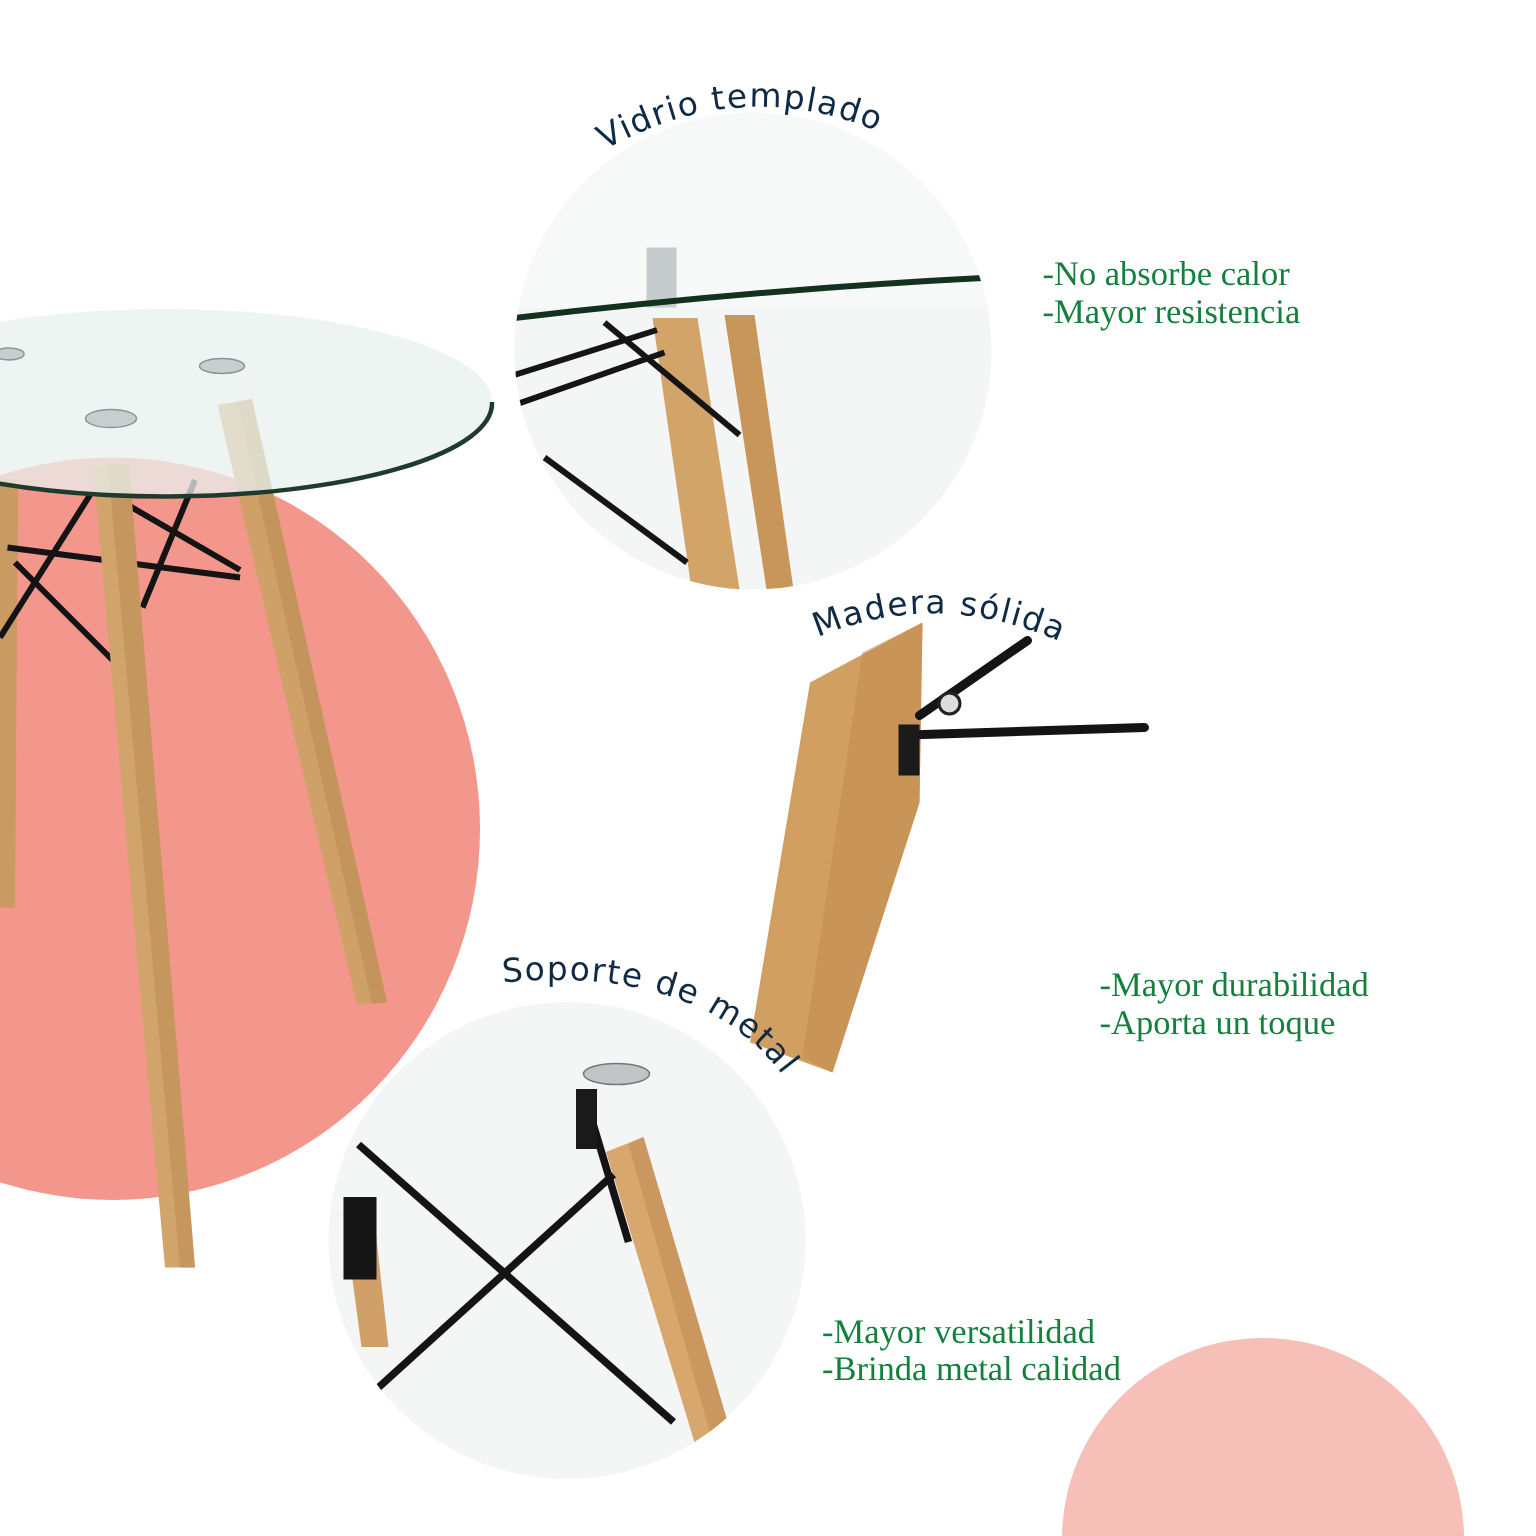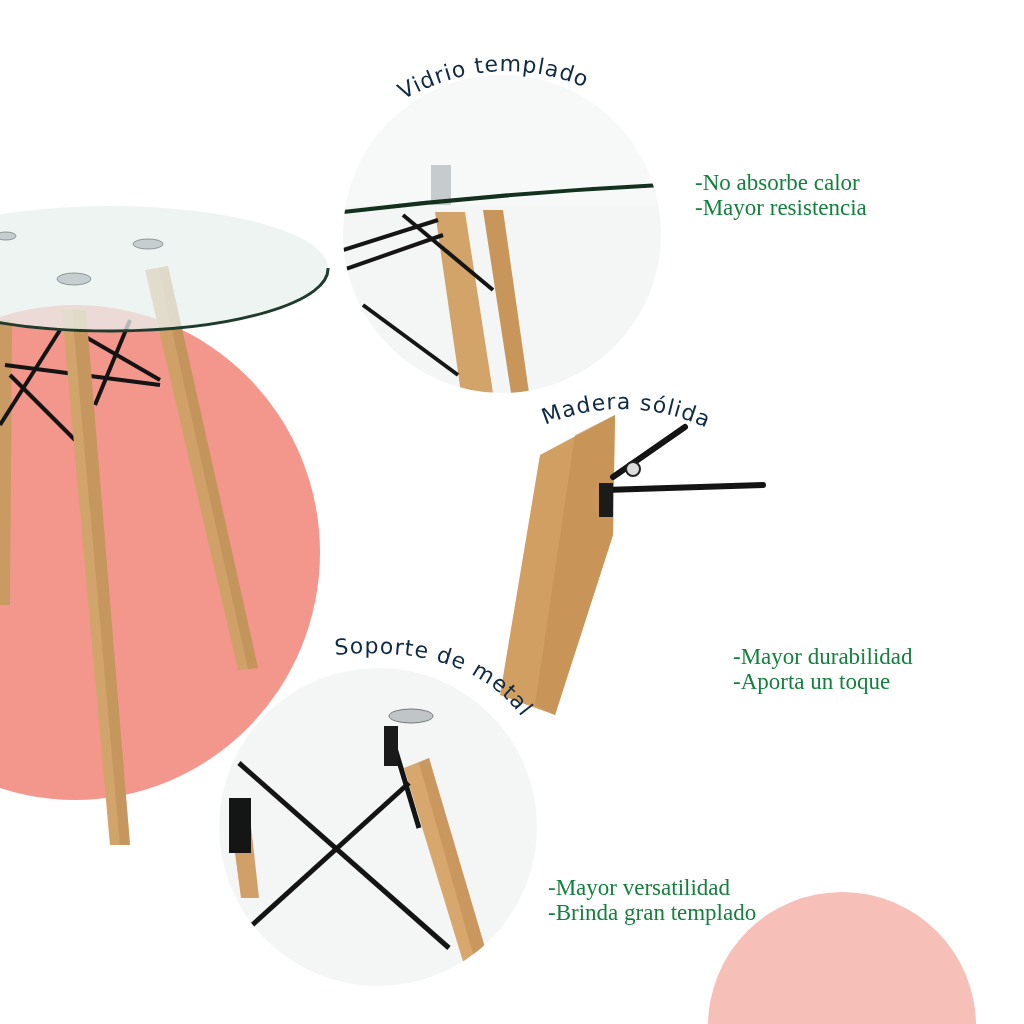--- a/index.html
+++ b/index.html
@@ -118,14 +118,14 @@
 <div class="abs arc-label" style="left:330px;top:625px;">
   <svg width="240" height="150">
     <defs>
         <path id="arc3" d="M 5,30 Q 170,15 215,135"></path>
       </defs>
     <text class="arc-text"><textPath href="#arc3">Soporte de metal</textPath></text>
   </svg>
 </div>
 <div class="abs features" style="left:548px;top:875px;">
   <div>-Mayor versatilidad</div>
-  <div>-Brinda gran templado</div>
+  <div>-Brinda metal calidad</div>
 </div>
 
 </body></html>

